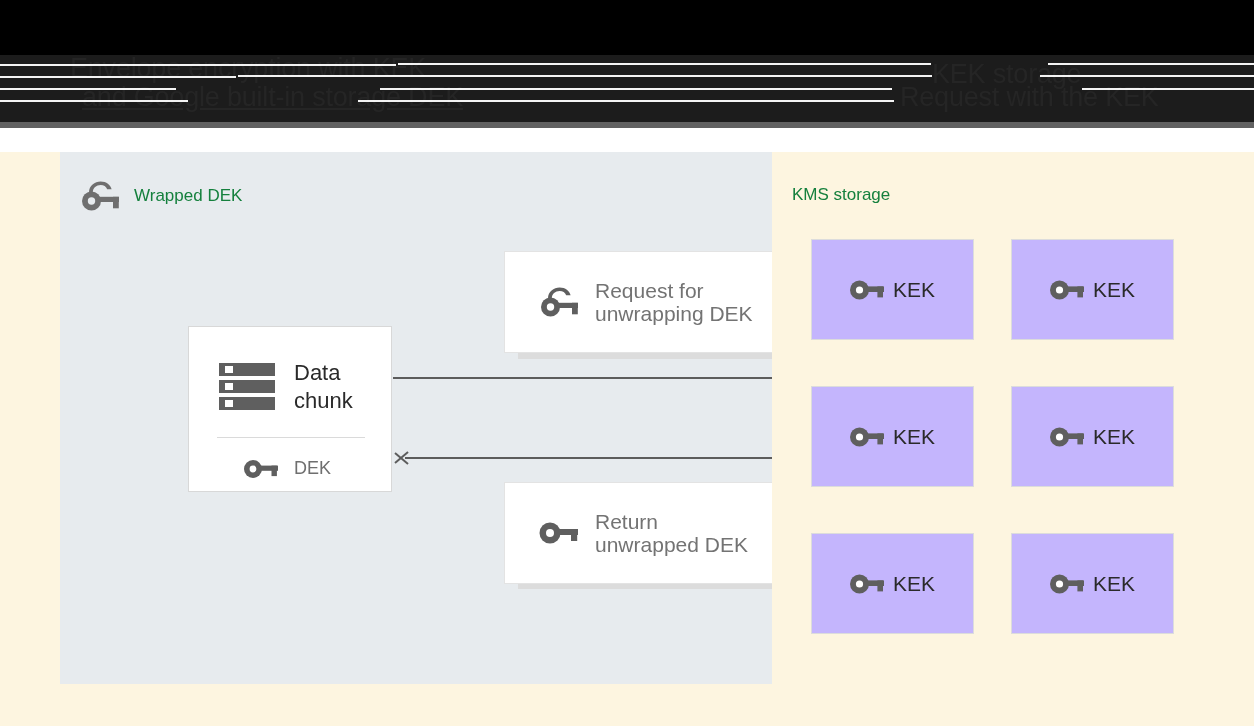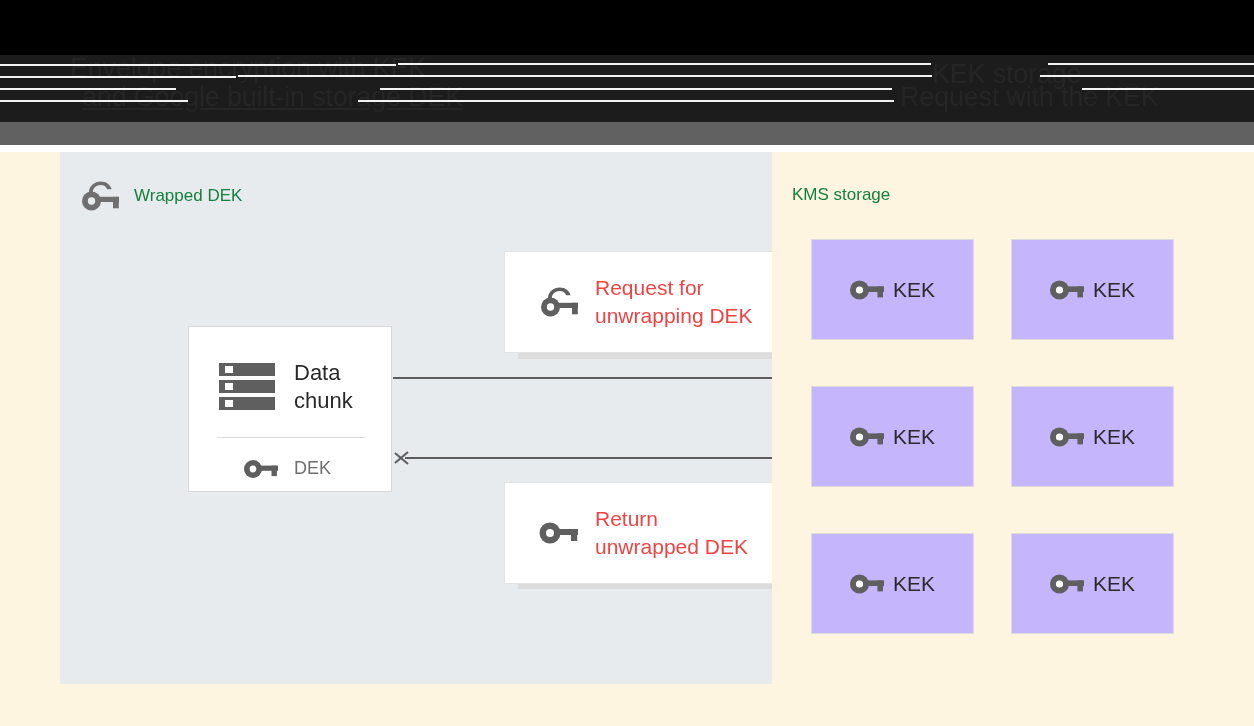--- a/index.html
+++ b/index.html
@@ -13,21 +13,21 @@
     font-family: "Liberation Sans", sans-serif;
     overflow: hidden;
     position: relative;
   }
 
   
   #top-chrome {
     position: absolute;
     left: 0; top: 0;
     width: 1254px;
-    height: 145px;
+    height: 128px;
     background: #000000;
     overflow: hidden;
   }
   #chrome-black-band {
     position: absolute;
     left: 0; top: 0;
     width: 1254px; height: 52px;
     background: #000000;
   }
   #chrome-dark-band {
@@ -164,22 +164,22 @@
     box-sizing: border-box;
     display: flex;
     align-items: center;
     gap: 16px;
     padding-left: 34px;
   }
   #msg-card-request { top: 99px; }
   #msg-card-return  { top: 330px; }
   .msg-text {
     font-size: 21px;
-    color: #ef4444;
-    line-height: 28px;
+    color: #737373;
+    line-height: 23px;
     white-space: pre-line;
   }
 
   
   .arrow-line {
     position: absolute;
     height: 2px;
     background: #5c5c5c;
   }
   #arrow-right-line { left: 333px; top: 225px; width: 437px; }

